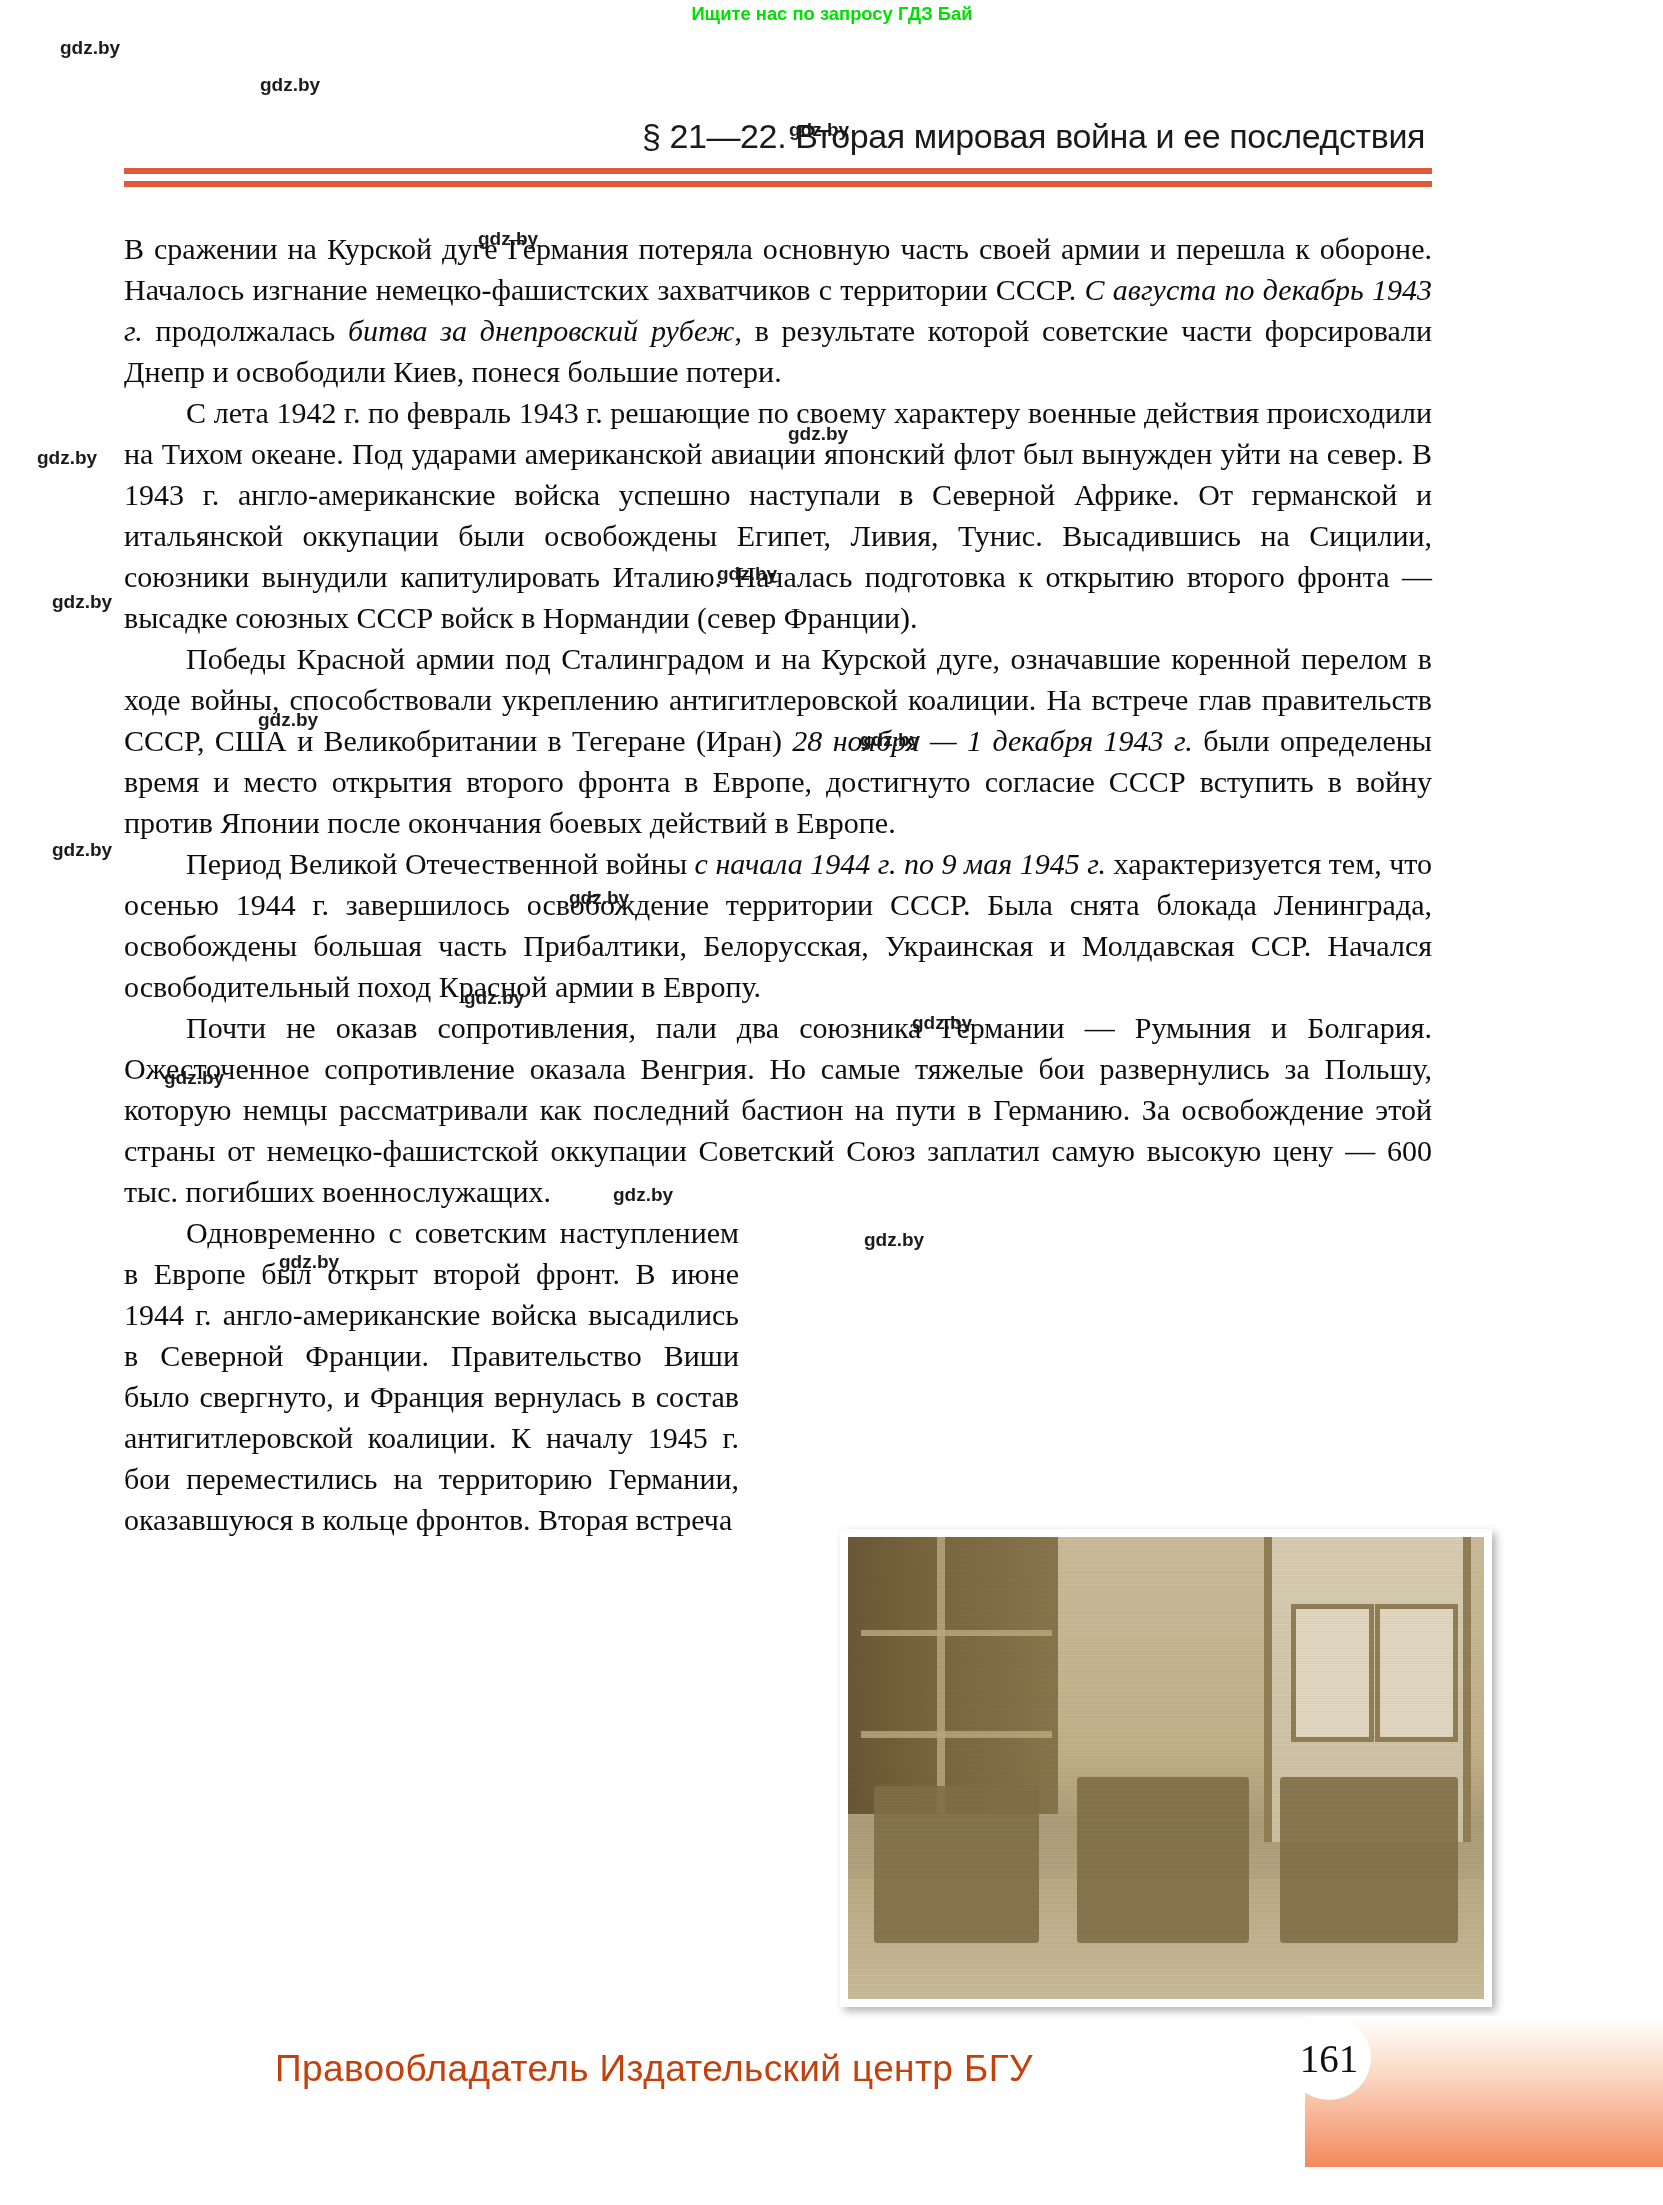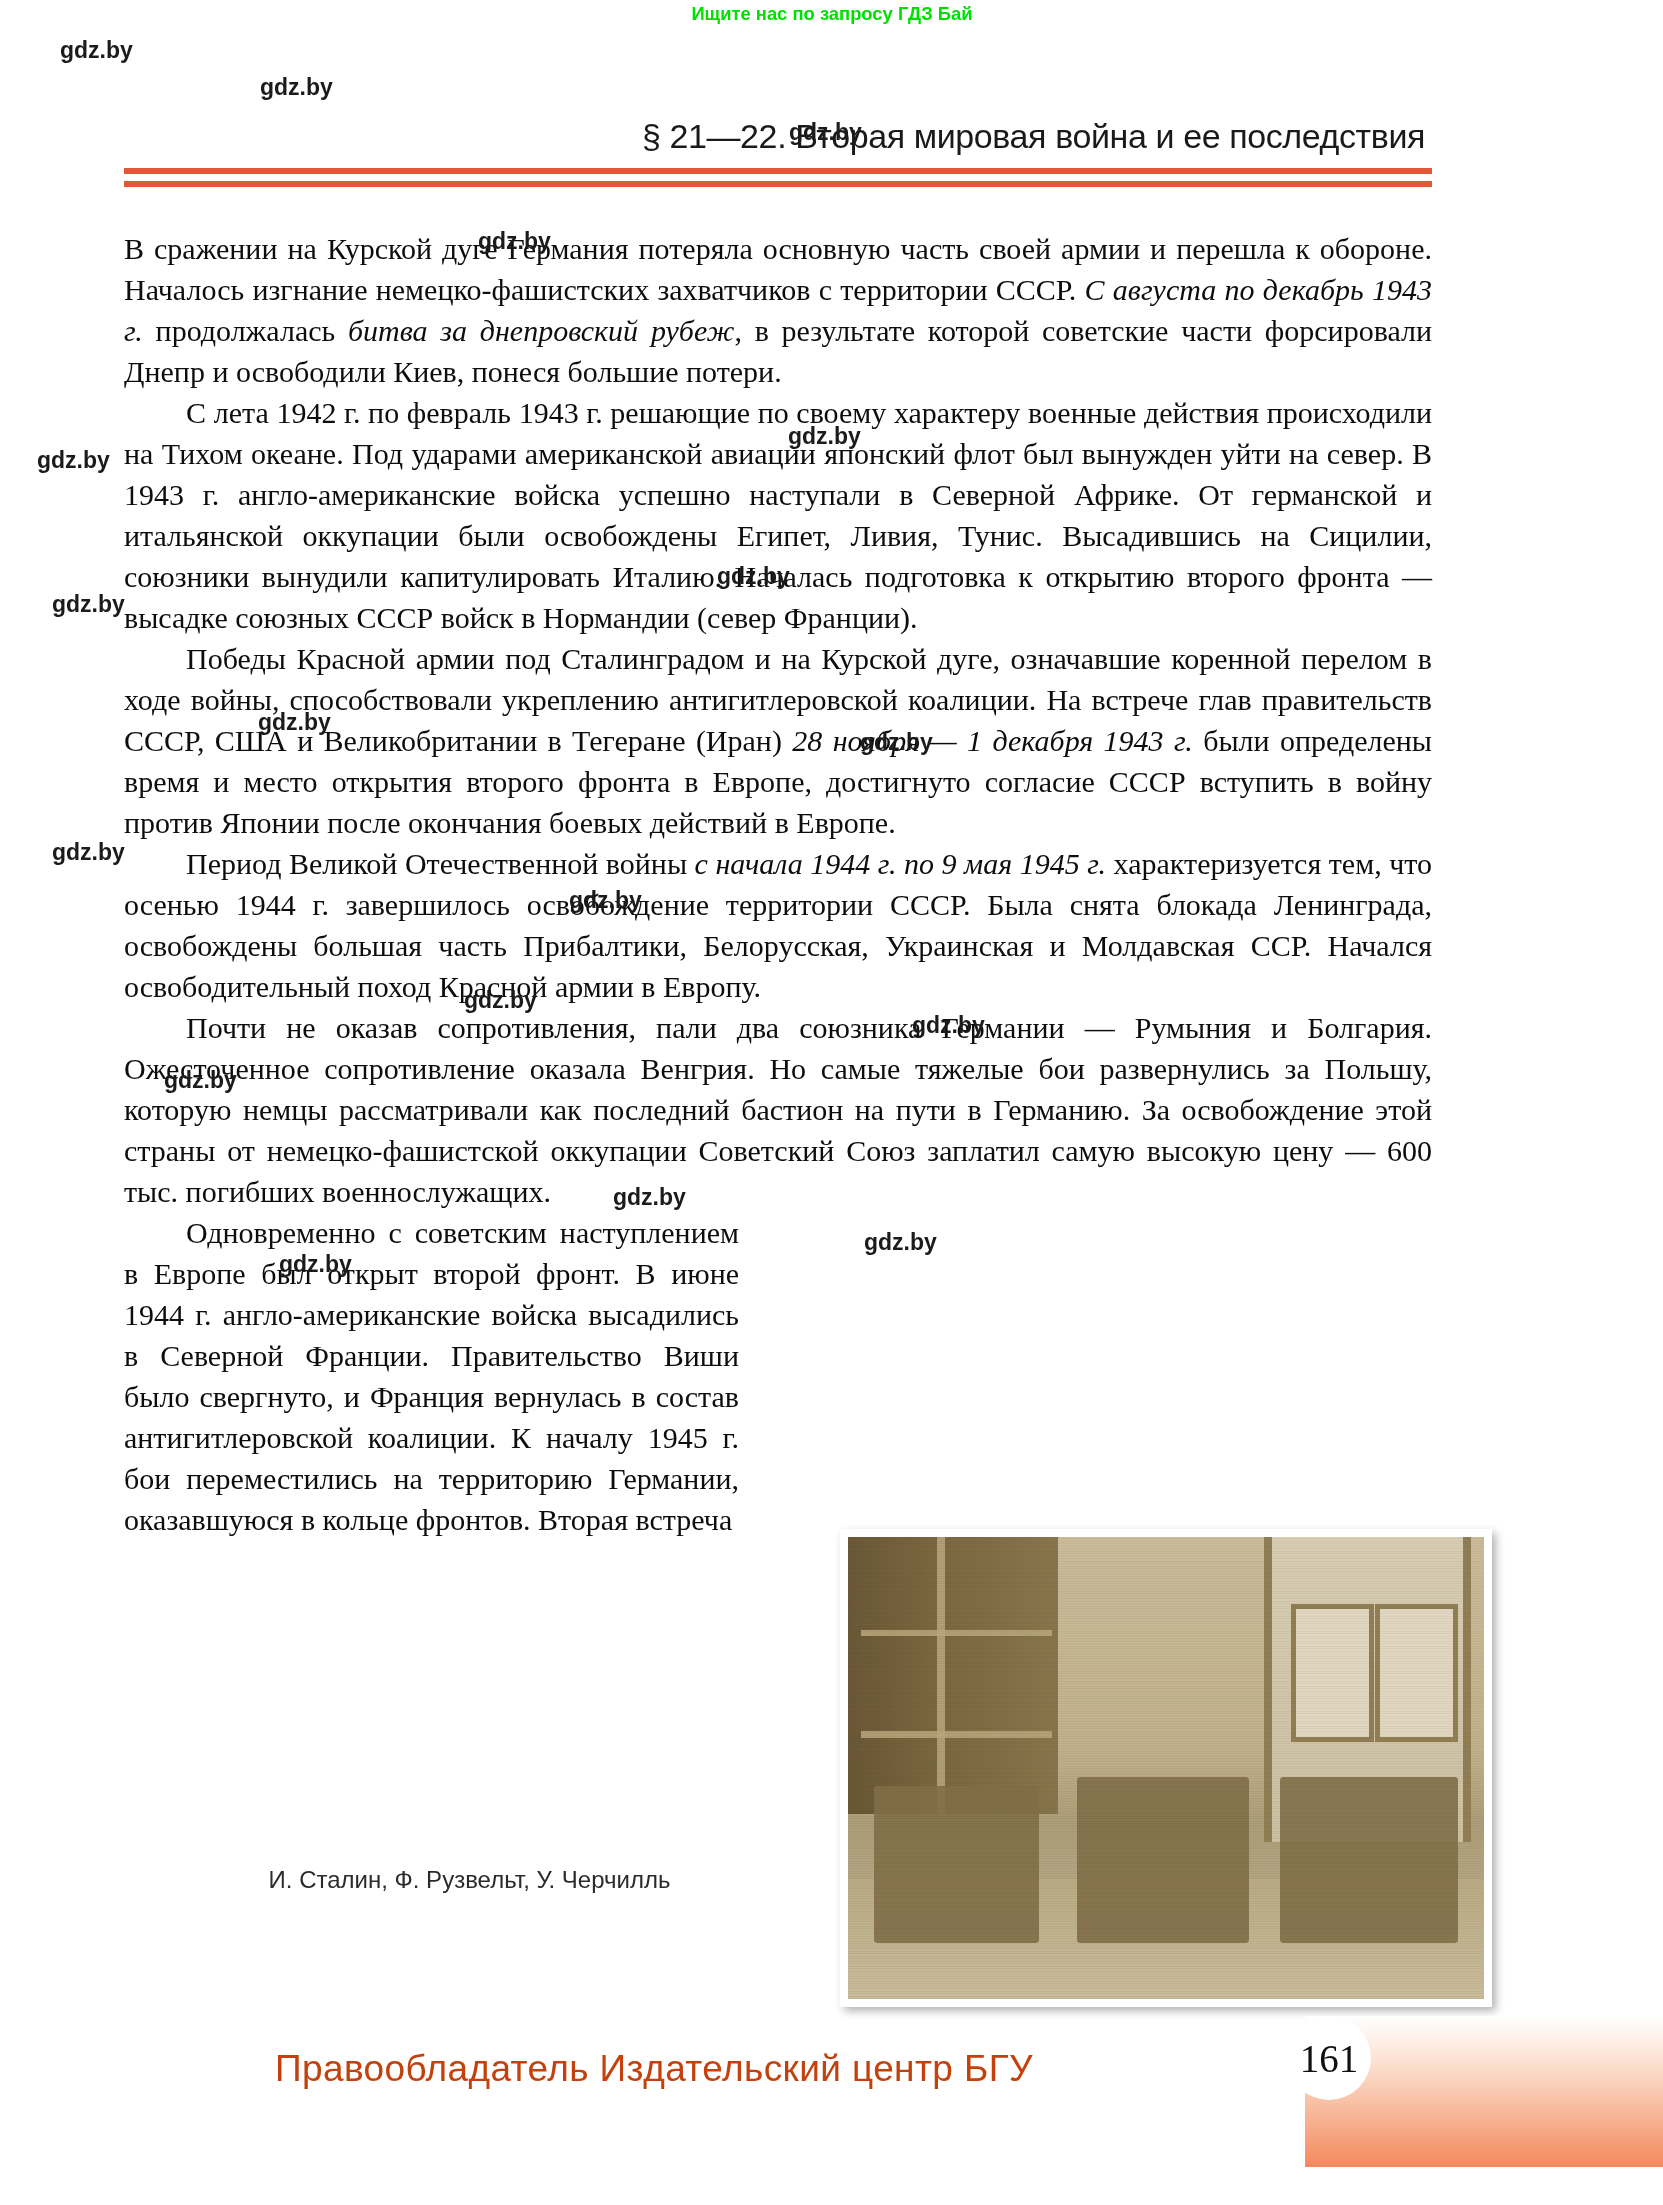--- a/index.html
+++ b/index.html
@@ -216,21 +216,21 @@
     font-family: "Liberation Serif", serif;
     font-size: 39px;
     color: #101010;
   }
 
   
   .wm {
     position: absolute;
     font-family: "Liberation Sans", sans-serif;
     font-weight: bold;
-    font-size: 23px;
+    font-size: 19px;
     color: #1b1b1b;
     white-space: nowrap;
     pointer-events: none;
   }
 </style>
 </head>
 <body>
 
 <div class="page">
 
@@ -300,21 +300,20 @@
         <div class="fig-body" style="left:72%; top:27%; width:25%; height:33%; background:#4a3e27;"></div>
         <div class="fig-leg" style="left:68%; top:57%; width:28%; height:31%; background:#6b5c3b;"></div>
       </div>
 
       <div class="sepia-tone"></div>
       <div class="grain"></div>
     </div>
   </div>
 
   <div class="caption">
-    <div>И. Сталин, Ф. Рузвельт, У. Черчилль</div>
   </div>
 
   <div class="copyright" style="color: #c2410c;">Правообладатель Издательский центр БГУ</div>
 
   <div class="page-badge-bg"></div>
   <div class="page-badge-circle">161</div>
 
 
   <div id="watermark-layer">
       <div class="wm" style="left: 60px; top: 37px;">gdz.by</div>

